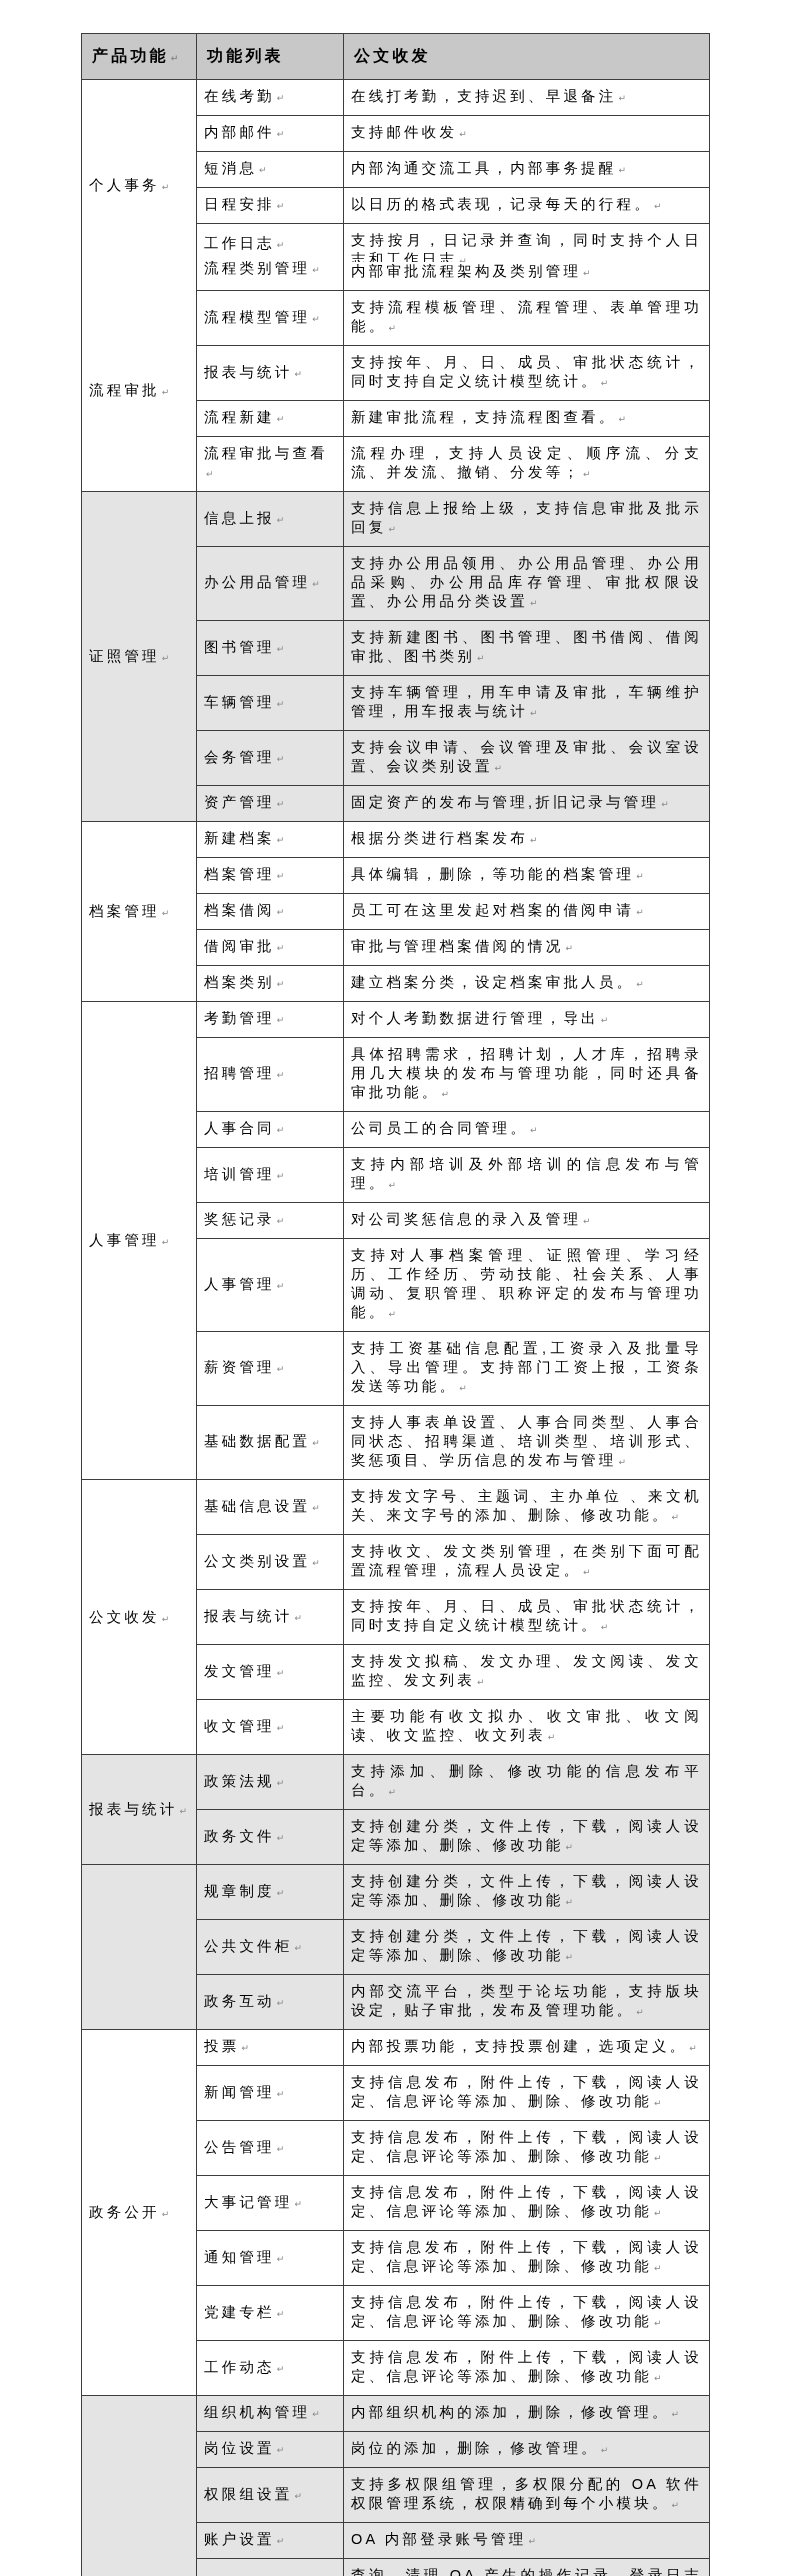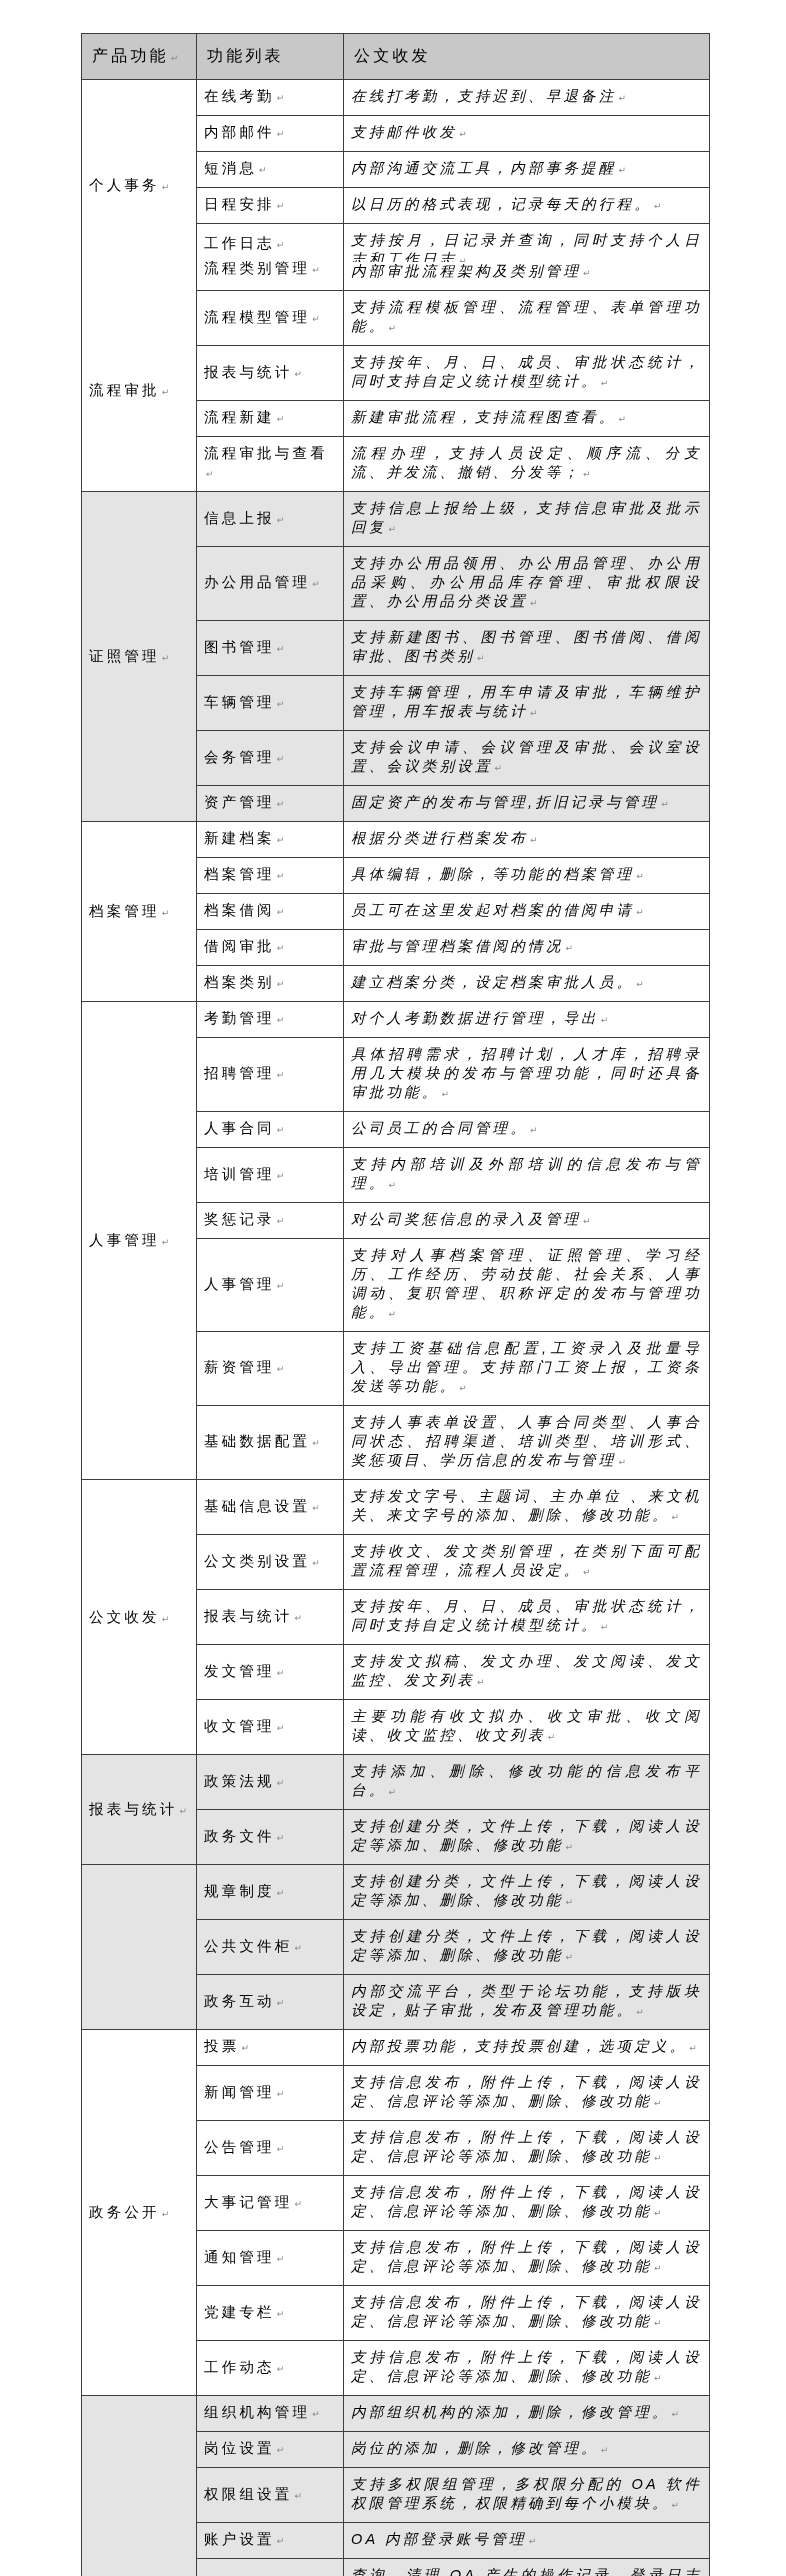--- a/index.html
+++ b/index.html
@@ -25,27 +25,27 @@
   table.spec col.c3{width:366px;}
   table.spec th,table.spec td{
     border:1px solid var(--border);
     font-size:14.5px;letter-spacing:3.2px;
     vertical-align:middle;
     padding:7px;
     word-break:break-all;
   }
   table.spec th{
     background:var(--header-bg);
-    font-size:16px;font-weight:normal;text-align:left;
+    font-size:16px;font-weight:bold;text-align:left;
     padding:12px 7px 12px 10px;
   }
   td.gcell{text-align:left;padding:4px 2px;}
   td.gcell.notop{border-top-style:hidden;}
   td.ncell{padding-left:7px;font-family:Liberation Serif, serif;}
-  td.dcell{text-align:justify;font-style:italic;}
+  td.dcell{text-align:justify;}
   td.shade{background:var(--shade-bg);}
   .para,.nm{margin:0;line-height:19px;}
   .nm + .nm{margin-top:4px;}
   .para.clip2{max-height:31px;overflow:hidden;}
   .mk{
     color:var(--mark);font-size:9px;letter-spacing:0;
     margin-left:2px;vertical-align:baseline;
   }
 </style>
 </head>

